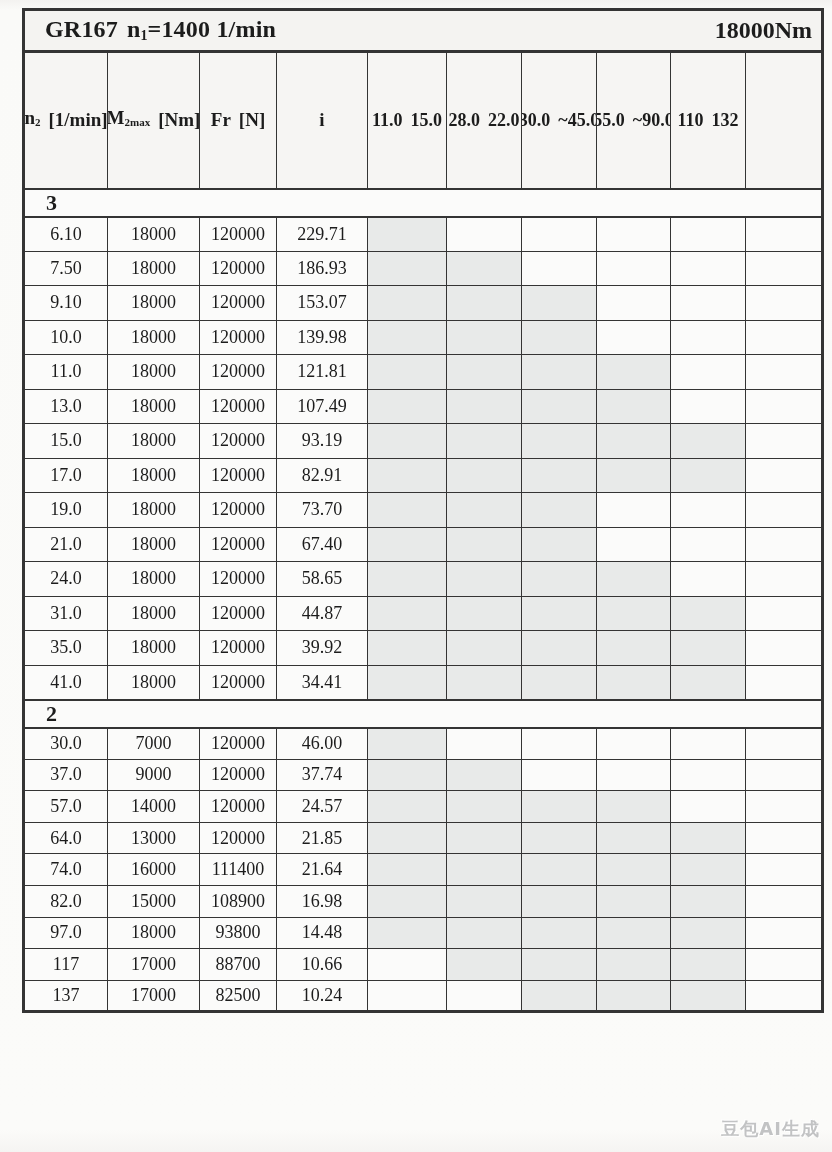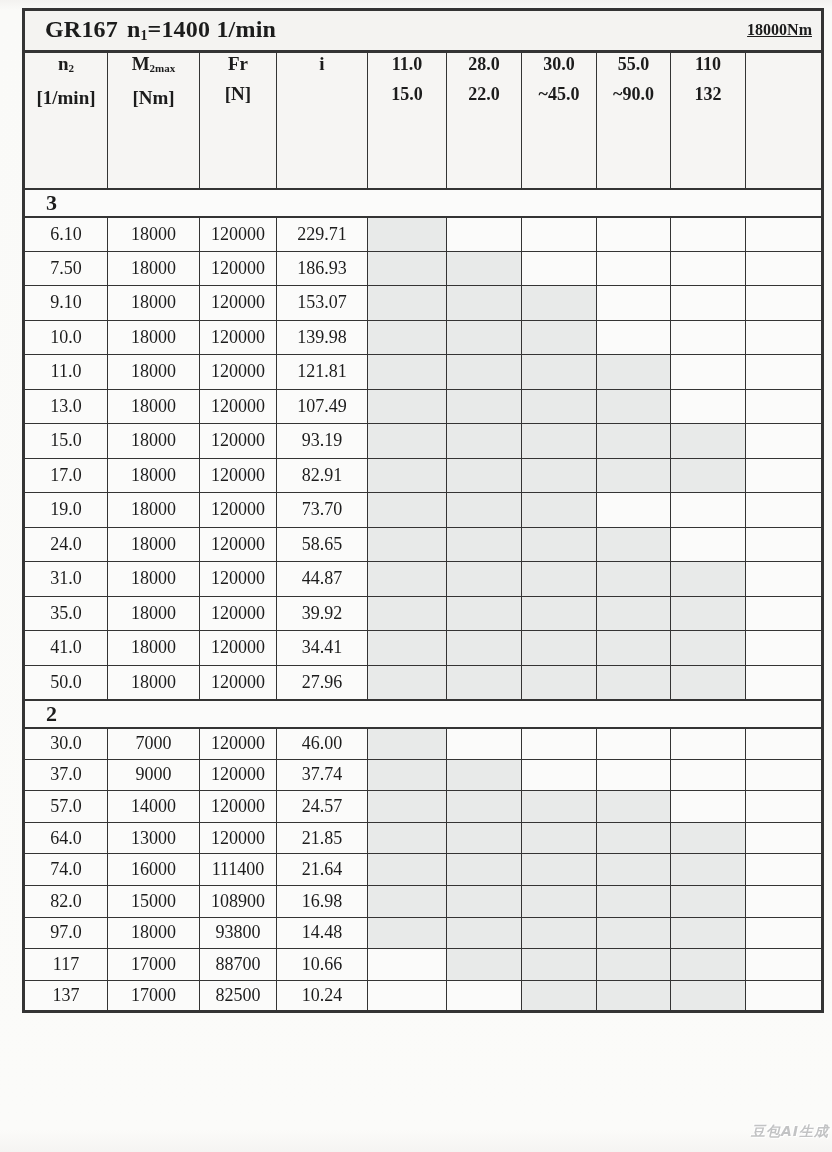--- a/index.html
+++ b/index.html
@@ -36,32 +36,32 @@
     border-bottom:3px solid var(--line);
   }
   .title-flex{
     display:flex; justify-content:space-between; align-items:center;
     padding:0 9px 0 20px;
   }
   .title-left{
     font-size:24px; font-weight:bold; letter-spacing:0.2px; white-space:nowrap;
   }
   .title-left .model{ margin-right:9px; }
-  .title-right{ font-size:16px; font-weight:bold; white-space:nowrap;text-decoration:underline; }
+  .title-right{ font-size:24px; font-weight:bold; white-space:nowrap; }
   sub{ font-size:0.58em; vertical-align:-0.22em; letter-spacing:0; }
   
   .head-row th{
     height:137px;
     background:#f6f5f3;
     font-weight:bold;
     font-size:19px;
     border-bottom:2.5px solid var(--line);
   }
   .h2line{
-    display:flex; flex-direction:column; justify-content:flex-start;
+    display:flex; justify-content:center;
     align-items:center; gap:8px; height:100%;
   }
   .h2line div{ line-height:22px; white-space:nowrap; }
   .head-row th.power{ font-size:18px; }
   
   .band-row td{
     height:26px;
     text-align:left;
     padding-left:21px;
     font-size:22px; font-weight:bold;
@@ -69,26 +69,25 @@
     border-top:2px solid var(--line);
     border-bottom:2px solid var(--line);
   }
   
   .data-row td{ font-size:18px; background:#fbfbfa; }
   .data-row.s3 td{ height:34.5px; }
   .data-row.s2 td{ height:31.6px; }
   td.shade.on{ background:var(--shade); }
   
   .watermark{
-    position:absolute; right:3px; bottom:11px;
+    position:absolute; right:12px; bottom:11px;
     font-family:"DejaVu Sans","Liberation Sans",sans-serif;
-    font-size:14px; font-weight:bold; letter-spacing:1px;
+    font-size:18px; font-weight:bold; letter-spacing:1px;
     color:rgba(187,189,190,0.9);
     text-shadow:0 0 1px #ffffff, 1px 1px 0 rgba(255,255,255,0.9), -1px -1px 0 rgba(255,255,255,0.9);
-    font-style:italic;
   }
 </style>
 </head>
 <body>
 
 <div class="page">
   <div class="table-wrap">
     <table>
       <colgroup>
         <col style="width:84px">
@@ -279,20 +278,32 @@
             <td class="val">120000</td>
             <td class="val">73.70</td>
             <td class="shade on"></td>
             <td class="shade on"></td>
             <td class="shade on"></td>
             <td class="shade"></td>
             <td class="shade"></td>
             <td class="shade"></td>
           </tr>
           <tr class="data-row s3">
+            <td class="val">21.0</td>
+            <td class="val">18000</td>
+            <td class="val">120000</td>
+            <td class="val">67.40</td>
+            <td class="shade on"></td>
+            <td class="shade on"></td>
+            <td class="shade on"></td>
+            <td class="shade"></td>
+            <td class="shade"></td>
+            <td class="shade"></td>
+          </tr>
+          <tr class="data-row s3">
             <td class="val">24.0</td>
             <td class="val">18000</td>
             <td class="val">120000</td>
             <td class="val">58.65</td>
             <td class="shade on"></td>
             <td class="shade on"></td>
             <td class="shade on"></td>
             <td class="shade on"></td>
             <td class="shade"></td>
             <td class="shade"></td>
@@ -319,32 +330,20 @@
             <td class="shade on"></td>
             <td class="shade on"></td>
             <td class="shade on"></td>
             <td class="shade"></td>
           </tr>
           <tr class="data-row s3">
             <td class="val">41.0</td>
             <td class="val">18000</td>
             <td class="val">120000</td>
             <td class="val">34.41</td>
-            <td class="shade on"></td>
-            <td class="shade on"></td>
-            <td class="shade on"></td>
-            <td class="shade on"></td>
-            <td class="shade on"></td>
-            <td class="shade"></td>
-          </tr>
-          <tr class="data-row s3">
-            <td class="val">50.0</td>
-            <td class="val">18000</td>
-            <td class="val">120000</td>
-            <td class="val">27.96</td>
             <td class="shade on"></td>
             <td class="shade on"></td>
             <td class="shade on"></td>
             <td class="shade on"></td>
             <td class="shade on"></td>
             <td class="shade"></td>
           </tr>
           <tr class="band-row">
             <td colspan="10">2</td>
           </tr>

